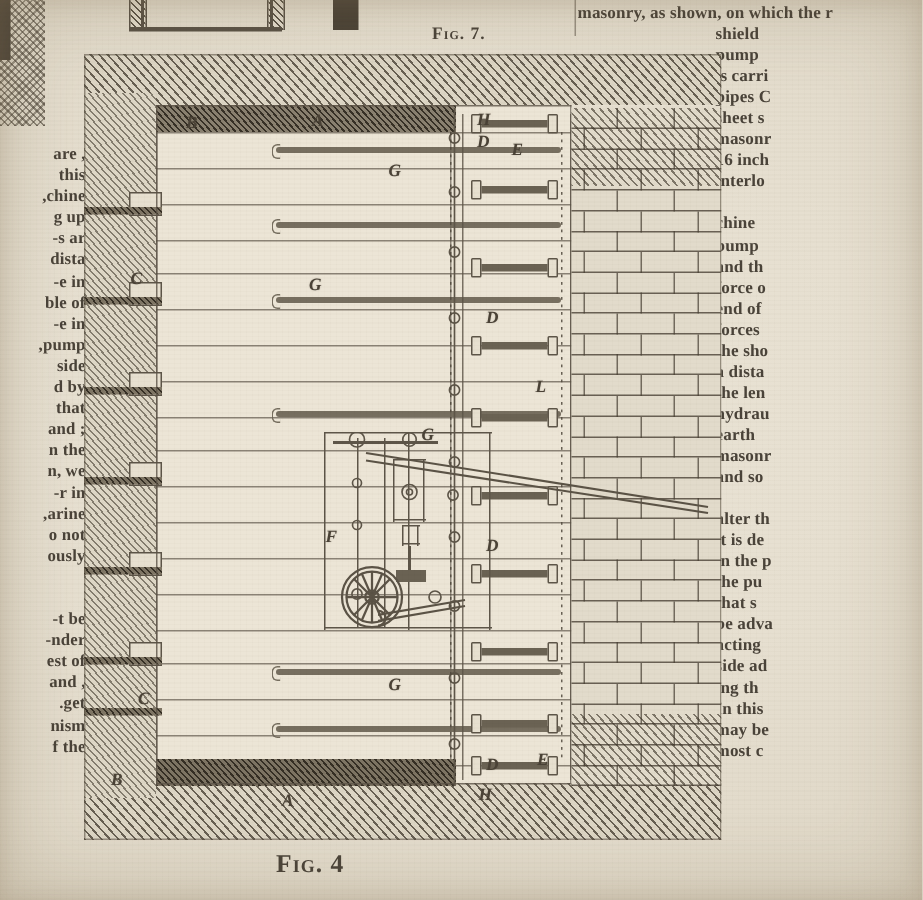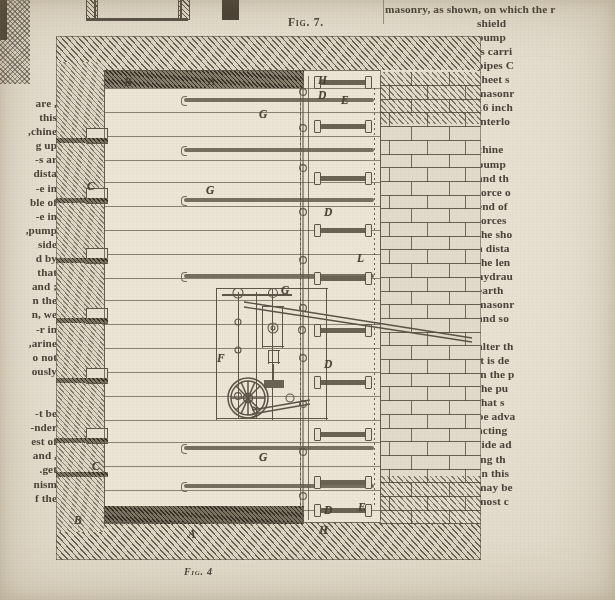--- a/index.html
+++ b/index.html
@@ -87,21 +87,21 @@
   #fig1-frag .hatch-r{left:92px;}
   #fig1-frag .foot{position:absolute;left:0;top:20px;width:102px;height:3px;background:#5a5246;}
   #fig1-frag .blk{position:absolute;left:136px;top:-4px;width:17px;height:26px;background:#4a4236;}
 
   
   .caption{
     position:absolute;color:#4a4339;font-weight:700;
     font-family:"Liberation Serif", serif;
   }
   #cap-fig2{left:288px;top:16px;font-size:11.6px;font-variant:small-caps;letter-spacing:.7px;}
-  #cap-fig4{left:184px;top:566px;font-size:10px;font-variant:small-caps;letter-spacing:.7px;font-style:italic;}
+  #cap-fig4{left:184px;top:566px;font-size:17px;font-variant:small-caps;letter-spacing:.7px;}
 
   
   #plate{
     position:absolute;left:56px;top:36px;width:425px;height:524px;
     overflow:hidden;
   }
 
   
   .earth{
     position:absolute;

